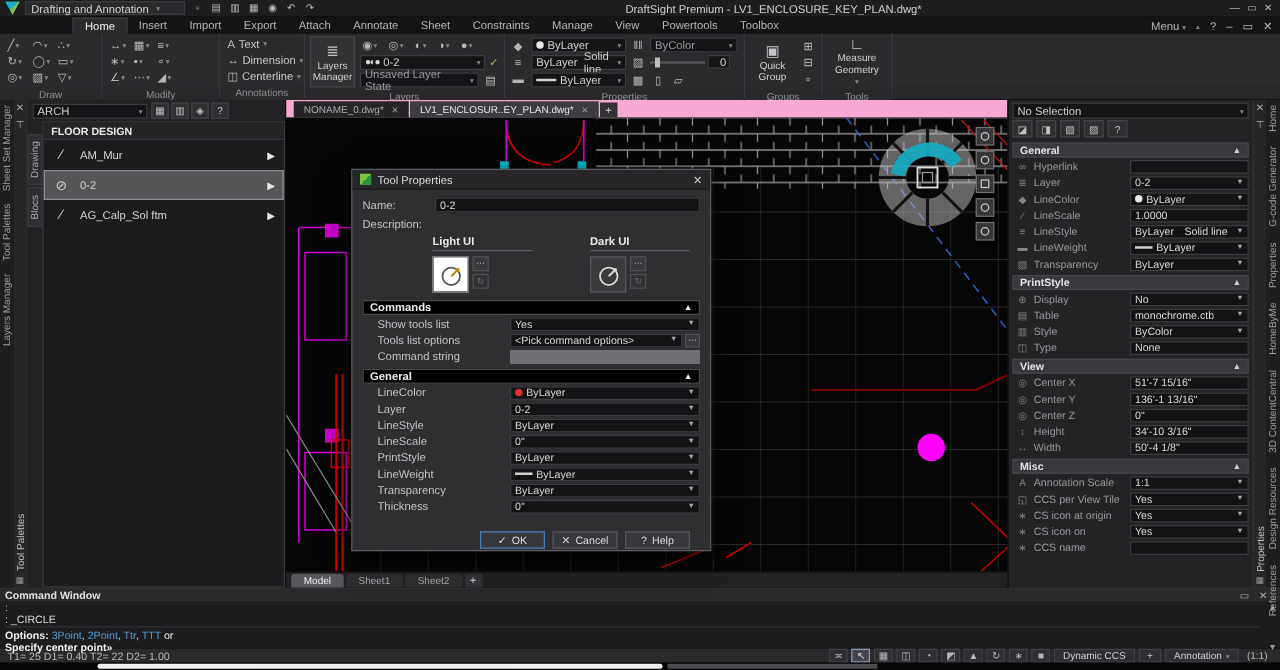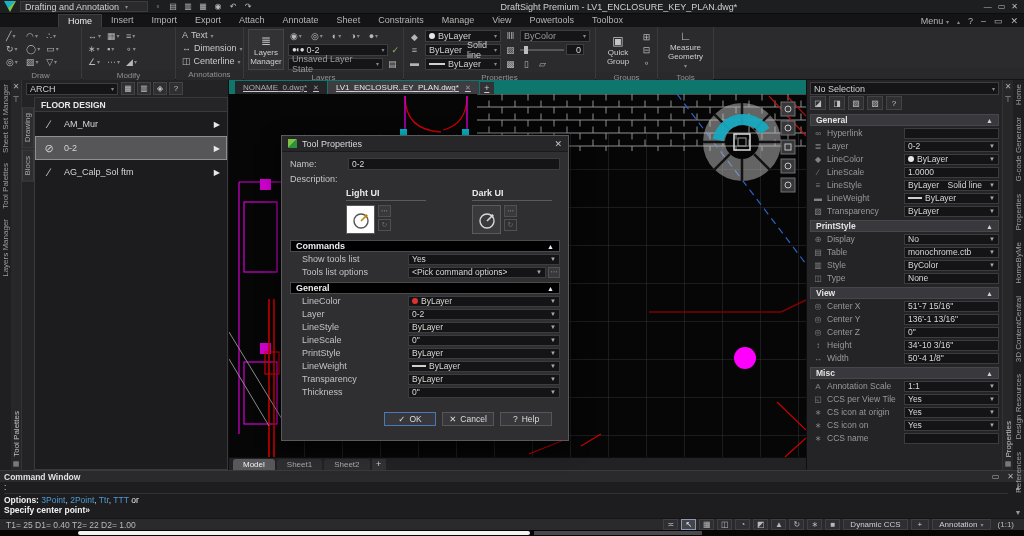--- a/index.html
+++ b/index.html
@@ -70,21 +70,21 @@
   .pal-vtab { writing-mode:vertical-rl; transform:rotate(180deg); font-size:8px; color:#a8a8ab; background:#2e2e31; border:1px solid #3c3c40; padding:5px 0; text-align:center; }
   .pal-list { flex:1; background:#1c1c1e; border:1px solid #39393d; display:flex; flex-direction:column; }
   .pal-group { height:14px; line-height:14px; padding:0 6px; color:#e8e8e8; font-weight:bold; font-size:8.5px; background:#252528; border-bottom:1px solid #3a3a3e; }
   .pal-item { height:24px; display:flex; align-items:center; gap:8px; padding:0 6px; color:#d5d5d5; border:1px solid transparent; }
   .pal-item .g { color:#cfcfcf; font-size:11px; width:14px; text-align:center; }
   .pal-item .arr { margin-left:auto; color:#e8e8e8; font-size:8px; }
   .pal-item.kind-selected { background:#565659; border:1px solid #8f8f93; }
 
   
   .canvas-wrap { flex:1; display:flex; flex-direction:column; background:#060607; min-width:0; }
-  .doc-tabs { height:14px; background:#0f766e; display:flex; align-items:flex-end; padding-left:6px; gap:1px;text-decoration:underline; }
+  .doc-tabs { height:14px; background:#f9a8d4; display:flex; align-items:flex-end; padding-left:6px; gap:1px; }
   .doc-tab { height:13px; display:flex; align-items:center; gap:6px; padding:0 8px; background:#252527; color:#ababae; font-size:8px; }
   .doc-tab.kind-active { background:#3c3c41; color:#e6e6e6; }
   .doc-tab .x { font-size:7px; color:#9a9a9d; }
   .newtab { width:14px; height:12px; background:#323236; color:#cfcfcf; display:flex; align-items:center; justify-content:center; font-size:9px; }
   .canvas { flex:1; position:relative; }
   .canvas svg { display:block; }
   .sheet-tabs { height:13px; background:#222225; display:flex; align-items:center; padding-left:4px; gap:2px; border-top:1px solid #0d0d0e; }
   .sheet-tab { height:11px; line-height:11px; padding:0 10px; background:#2e2e31; color:#a8a8ab; font-size:8px; border-radius:3px 3px 0 0; }
   .sheet-tab.kind-active { background:#58585c; color:#f0f0f0; }
 
@@ -997,20 +997,21 @@
         <span>▭</span>
         <span>✕</span>
       </span>
     </div>
     <div class="cmd-body">
       <div class="cmd-lines">
         <div>
 
             <div class="cmd-line">:</div>
 
+            <div class="cmd-line">: _CIRCLE</div>
           </div>
         <div class="cmd-opts">
           <span class="olabel">Options:</span>
           <span>
             
           
               <span class="cmd-link">3Point</span>
             
               <span class="cmd-link">2Point</span>
             
@@ -1139,20 +1140,29 @@
           <div class="drow kind-ellipsis">
             <span class="dlbl">Tools list options</span>
             <span class="fld">
 
               <span class="val">&lt;Pick command options&gt;</span>
               <span class="arrow">▼</span>
             </span>
             <span class="ellbtn">⋯</span>
           </div>
 
+          <div class="drow kind-disabled">
+            <span class="dlbl">Command string</span>
+            <span class="fld">
+
+              <span class="val"></span>
+              <span class="arrow">▼</span>
+            </span>
+
+          </div>
         </div>
 
       <div class="dsec-hdr">
         <span>General</span>
           <span class="tri">▲</span>
       </div>
       <div>
 
           <div class="drow kind-color-red">
             <span class="dlbl">LineColor</span>

